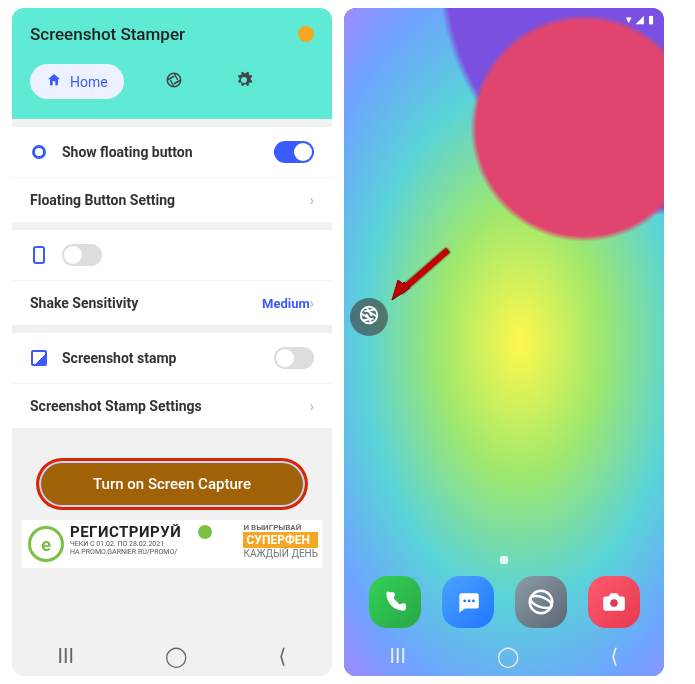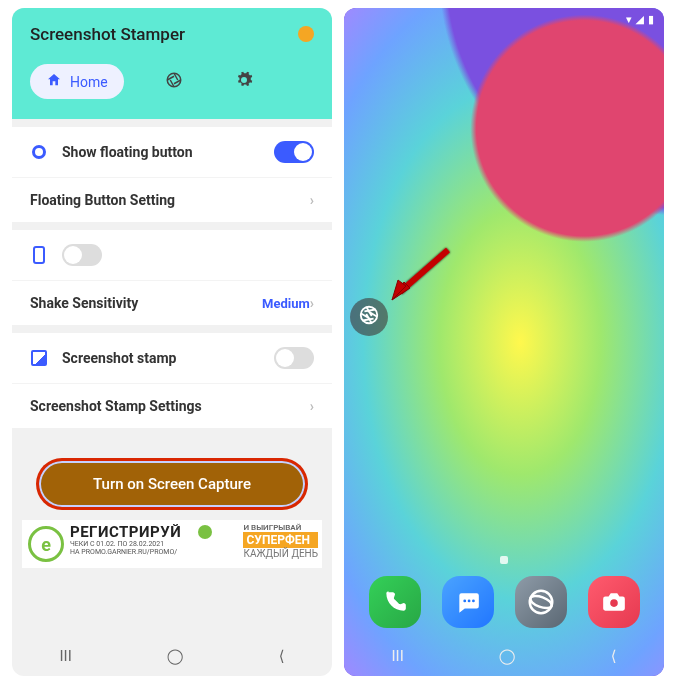--- a/index.html
+++ b/index.html
@@ -42,21 +42,21 @@
   .ad-txt { flex: 1; padding: 3px 0; }
   .ad-main { font-size: 15px; font-weight: 700; color: #222; letter-spacing: 0.5px; }
   .ad-sub { font-size: 7px; color: #555; line-height: 1.1; }
   .ad-right { text-align: left; padding: 3px 4px; margin-left: 24px; }
   .ad-r1 { font-size: 8px; font-weight: 600; color: #666; }
   .ad-r2 { font-size: 12px; font-weight: 700; color: #fff; background: #f5a623; padding: 1px 3px; }
   .ad-r3 { font-size: 10px; color: #777; }
   .ad-pin { width: 14px; height: 14px; border-radius: 50%; background: #7ac142; align-self: flex-start; margin: 5px 3px 0 0; }
 
   .navbar { position: absolute; bottom: 0; left: 0; right: 0; height: 40px; display: flex; justify-content: space-around; align-items: center; background: rgba(255,255,255,0.0); }
-  .navbar span { color: #666; font-size: 15px; }
+  .navbar span { color: #666; font-size: 20px; }
   .navbar.light span { color: #eee; }
 
   
   .right { width: 320px; height: 668px; background: #6a3fd4; position: relative; }
   .wallpaper { position: absolute; inset: 0; background:
     radial-gradient(circle at 75% 18%, #e0456f 0%, #e0456f 18%, transparent 19%),
     radial-gradient(circle at 105% -5%, #7a50e0 0%, #7a50e0 30%, transparent 31%),
     radial-gradient(ellipse 140% 110% at 55% 50%,
       #fff84d 0%, #9fe86d 18%, #5ad3d9 35%, #6ea3ff 50%, #b77dff 65%, #e36dd2 78%, #6a3fd4 92%);
   }

